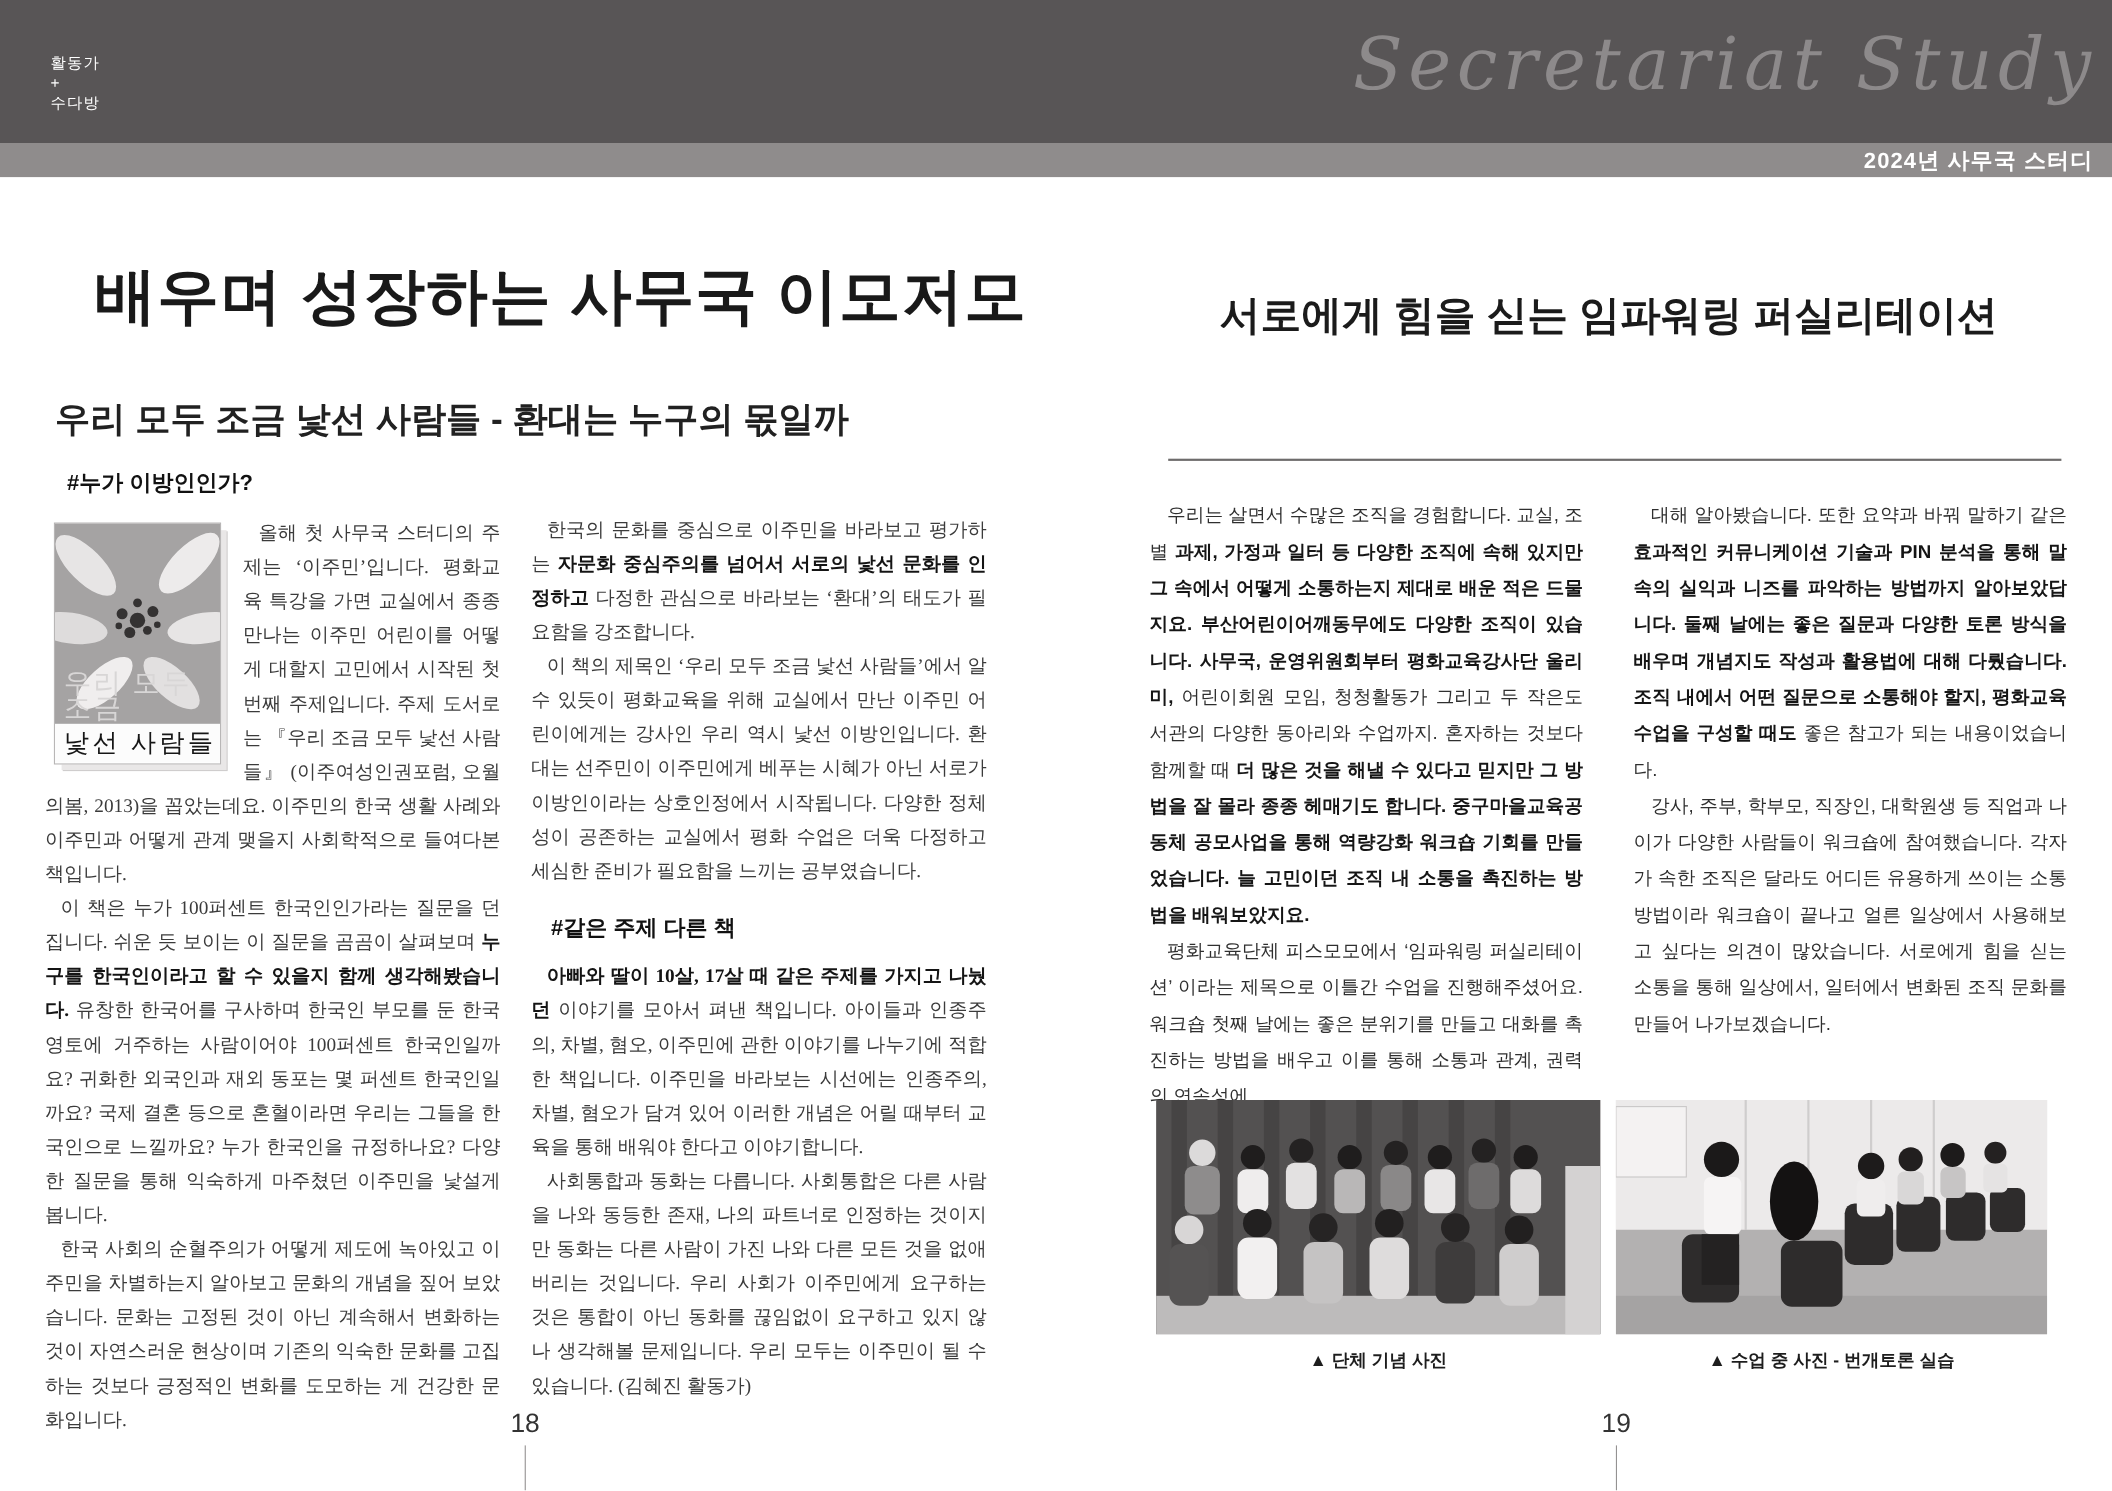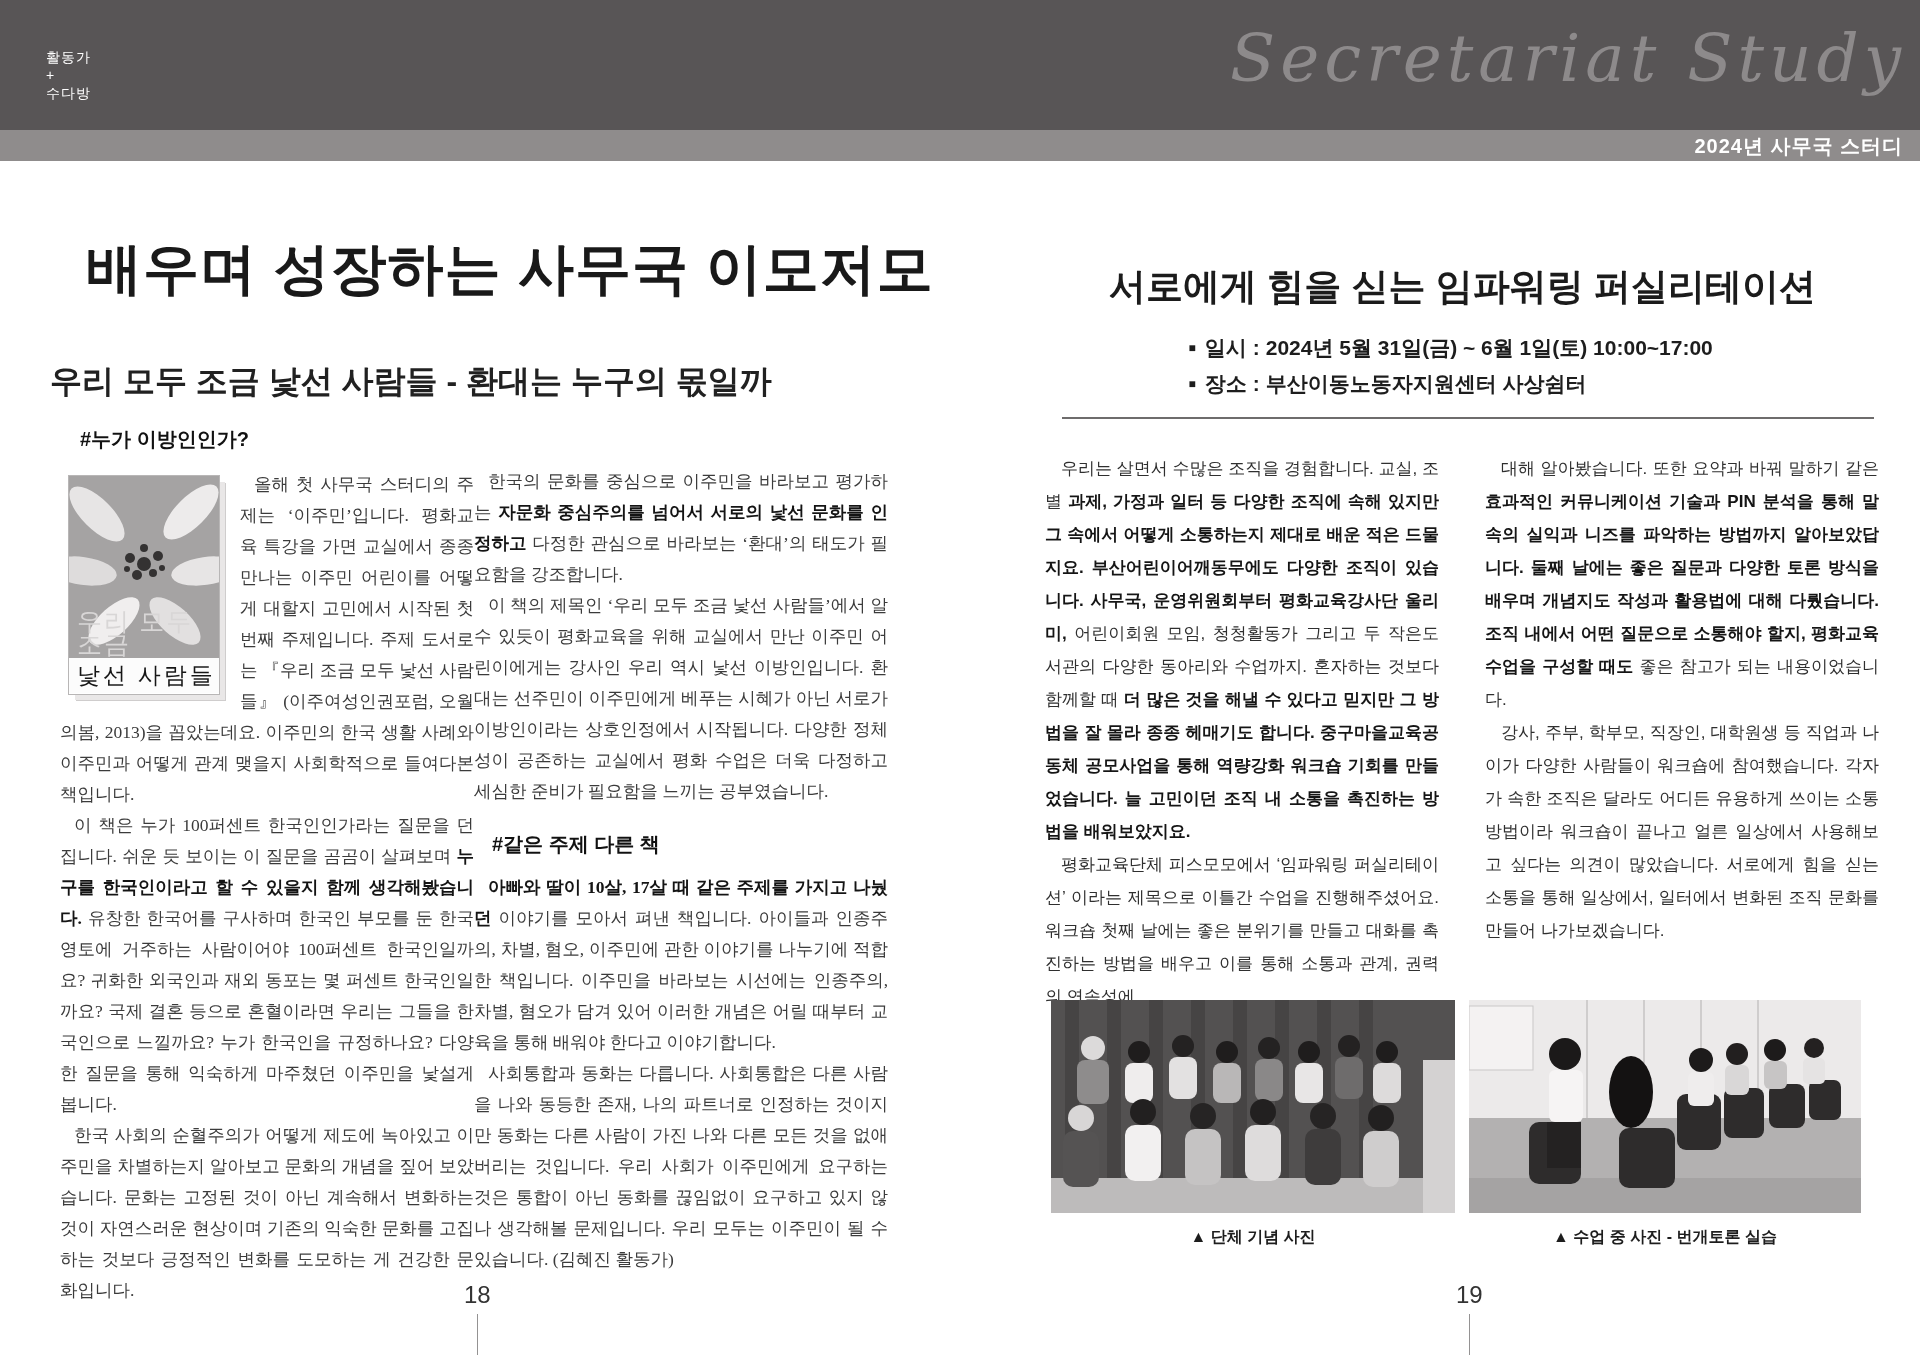--- a/index.html
+++ b/index.html
@@ -12,21 +12,21 @@
   .corner{position:absolute;left:46px;top:48px;color:#fff;font-size:14px;line-height:18px;letter-spacing:1px;}
   .script{position:absolute;right:14px;top:20px;font-family:"DejaVu Serif",serif;font-style:italic;
           font-weight:400;font-size:66px;color:#8d8a8b;letter-spacing:5px;white-space:nowrap;}
   .band-sub{position:absolute;left:0;top:130px;width:100%;height:31px;background:#8f8c8c;}
   .band-label{position:absolute;right:17px;top:3px;color:#fff;font-size:20px;font-weight:700;letter-spacing:1px;}
 
   
   .lp-title{position:absolute;left:86px;top:232px;margin:0;font-size:56px;font-weight:900;
             letter-spacing:1px;color:#191919;white-space:nowrap;}
   .lp-subtitle{position:absolute;left:50px;top:360px;margin:0;font-size:32px;font-weight:800;color:#212121;white-space:nowrap;}
-  .lp-cols{position:absolute;left:60px;top:424px;width:856px;display:flex;}
+  .lp-cols{position:absolute;left:41px;top:424px;width:856px;display:flex;gap:28px;}
   .lp-col{width:414px;font-family:"Liberation Serif",serif;font-size:17.5px;line-height:31px;
           color:#3b3b3b;text-align:justify;}
   .lp-col p{margin:0;text-indent:14px;}
   .hash{font-family:"Liberation Sans",sans-serif;font-size:20px;font-weight:800;color:#111;margin:0 0 14px 20px;text-indent:0;}
   .hash2{margin:22px 0 12px 18px;}
   .col2pad{padding-top:42px;}
   .b{font-weight:700;color:#141414;}
 
   
   .book{float:left;width:150px;height:218px;margin:6px 20px 8px 8px;position:relative;background:#fff;
@@ -125,30 +125,20 @@
       <p><span>한국의 문화를 중심으로 이주민을 바라보고 평가하는 </span><span class="b">자문화 중심주의를 넘어서 서로의 낯선 문화를 인정하고</span><span> 다정한 관심으로 바라보는 ‘환대’의 태도가 필요함을 강조합니다.</span></p>
       <p><span>이 책의 제목인 ‘우리 모두 조금 낯선 사람들’에서 알 수 있듯이 평화교육을 위해 교실에서 만난 이주민 어린이에게는 강사인 우리 역시 낯선 이방인입니다. 환대는 선주민이 이주민에게 베푸는 시혜가 아닌 서로가 이방인이라는 상호인정에서 시작됩니다. 다양한 정체성이 공존하는 교실에서 평화 수업은 더욱 다정하고 세심한 준비가 필요함을 느끼는 공부였습니다.</span></p>
       <h3 class="hash hash2">#같은 주제 다른 책</h3>
       <p><span class="b">아빠와 딸이 10살, 17살 때 같은 주제를 가지고 나눴던</span><span> 이야기를 모아서 펴낸 책입니다. 아이들과 인종주의, 차별, 혐오, 이주민에 관한 이야기를 나누기에 적합한 책입니다. 이주민을 바라보는 시선에는 인종주의, 차별, 혐오가 담겨 있어 이러한 개념은 어릴 때부터 교육을 통해 배워야 한다고 이야기합니다.</span></p>
       <p><span>사회통합과 동화는 다릅니다. 사회통합은 다른 사람을 나와 동등한 존재, 나의 파트너로 인정하는 것이지만 동화는 다른 사람이 가진 나와 다른 모든 것을 없애버리는 것입니다. 우리 사회가 이주민에게 요구하는 것은 통합이 아닌 동화를 끊임없이 요구하고 있지 않나 생각해볼 문제입니다. 우리 모두는 이주민이 될 수 있습니다. (김혜진 활동가)</span></p>
     </div>
   </div>
 
   <h1 class="rp-title">서로에게 힘을 싣는 임파워링 퍼실리테이션</h1>
 
-  <div class="rp-info">
-    <div class="info-inner">
-      <div class="info-row">
-        <span class="sq">■</span><span>일시</span><span class="info-colon">:</span><span>2024년 5월 31일(금) ~ 6월 1일(토) 10:00~17:00</span>
-      </div>
-      <div class="info-row">
-        <span class="sq">■</span><span>장소</span><span class="info-colon">:</span><span>부산이동노동자지원센터 사상쉼터</span>
-      </div>
-    </div>
-  </div>
 
   <hr class="rp-rule">
 
   <div class="rp-cols">
     <div class="rp-col">
       <p><span>우리는 살면서 수많은 조직을 경험합니다. 교실, 조별 </span><span class="b">과제, 가정과 일터 등 다양한 조직에 속해 있지만 그 속에서 어떻게 소통하는지 제대로 배운 적은 드물지요. 부산어린이어깨동무에도 다양한 조직이 있습니다. 사무국, 운영위원회부터 평화교육강사단 울리미,</span><span> 어린이회원 모임, 청청활동가 그리고 두 작은도서관의 다양한 동아리와 수업까지. 혼자하는 것보다 함께할 때 </span><span class="b">더 많은 것을 해낼 수 있다고 믿지만 그 방법을 잘 몰라 종종 헤매기도 합니다. 중구마을교육공동체 공모사업을 통해 역량강화 워크숍 기회를 만들었습니다. 늘 고민이던 조직 내 소통을 촉진하는 방법을 배워보았지요.</span></p>
       <p><span>평화교육단체 피스모모에서 ‘임파워링 퍼실리테이션’ 이라는 제목으로 이틀간 수업을 진행해주셨어요. 워크숍 첫째 날에는 좋은 분위기를 만들고 대화를 촉진하는 방법을 배우고 이를 통해 소통과 관계, 권력의 연속성에</span></p>
     </div>
     <div class="rp-col">
       <p><span>대해 알아봤습니다. 또한 요약과 바꿔 말하기 같은 </span><span class="b">효과적인 커뮤니케이션 기술과 PIN 분석을 통해 말속의 실익과 니즈를 파악하는 방법까지 알아보았답니다. 둘째 날에는 좋은 질문과 다양한 토론 방식을 배우며 개념지도 작성과 활용법에 대해 다뤘습니다. 조직 내에서 어떤 질문으로 소통해야 할지, 평화교육 수업을 구성할 때도</span><span> 좋은 참고가 되는 내용이었습니다.</span></p>

